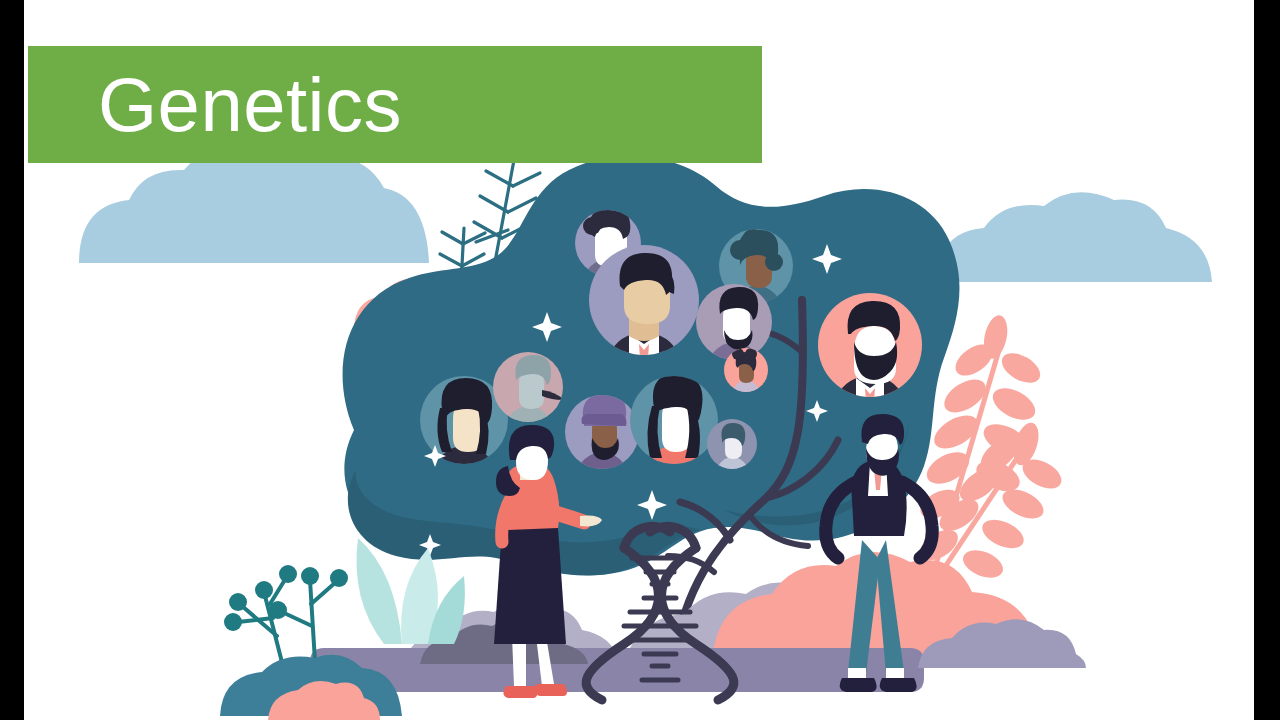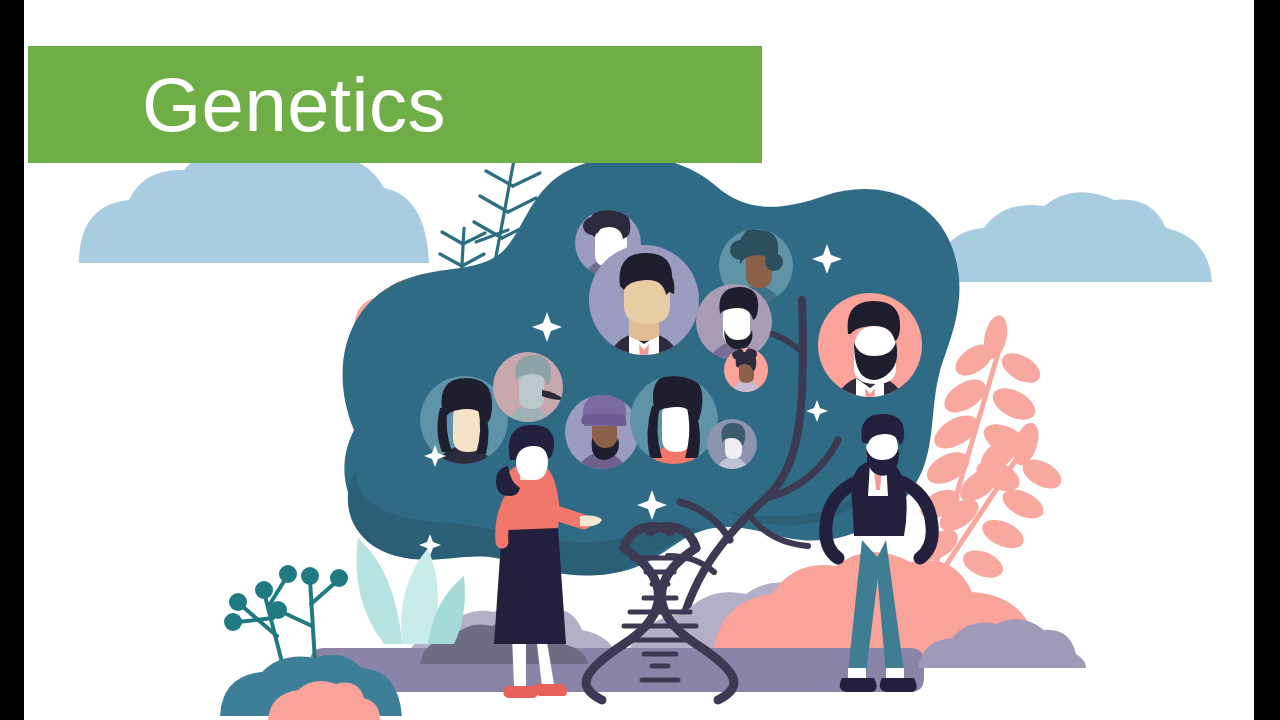--- a/index.html
+++ b/index.html
@@ -50,21 +50,21 @@
     z-index: 30;
     display: flex;
     align-items: center;
   }
   #title-text {
     color: #ffffff;
     font-size: 76px;
     font-weight: 400;
     letter-spacing: 0.5px;
     line-height: 1;
-    margin-left: 114px;
+    margin-left: 70px;
     font-family: "Liberation Sans", sans-serif;
   }
 
   
   #illo {
     position: absolute;
     left: 0; top: 0;
     width: 1230px; height: 720px;
   }
   #illo svg { display: block; width: 1230px; height: 720px; }

